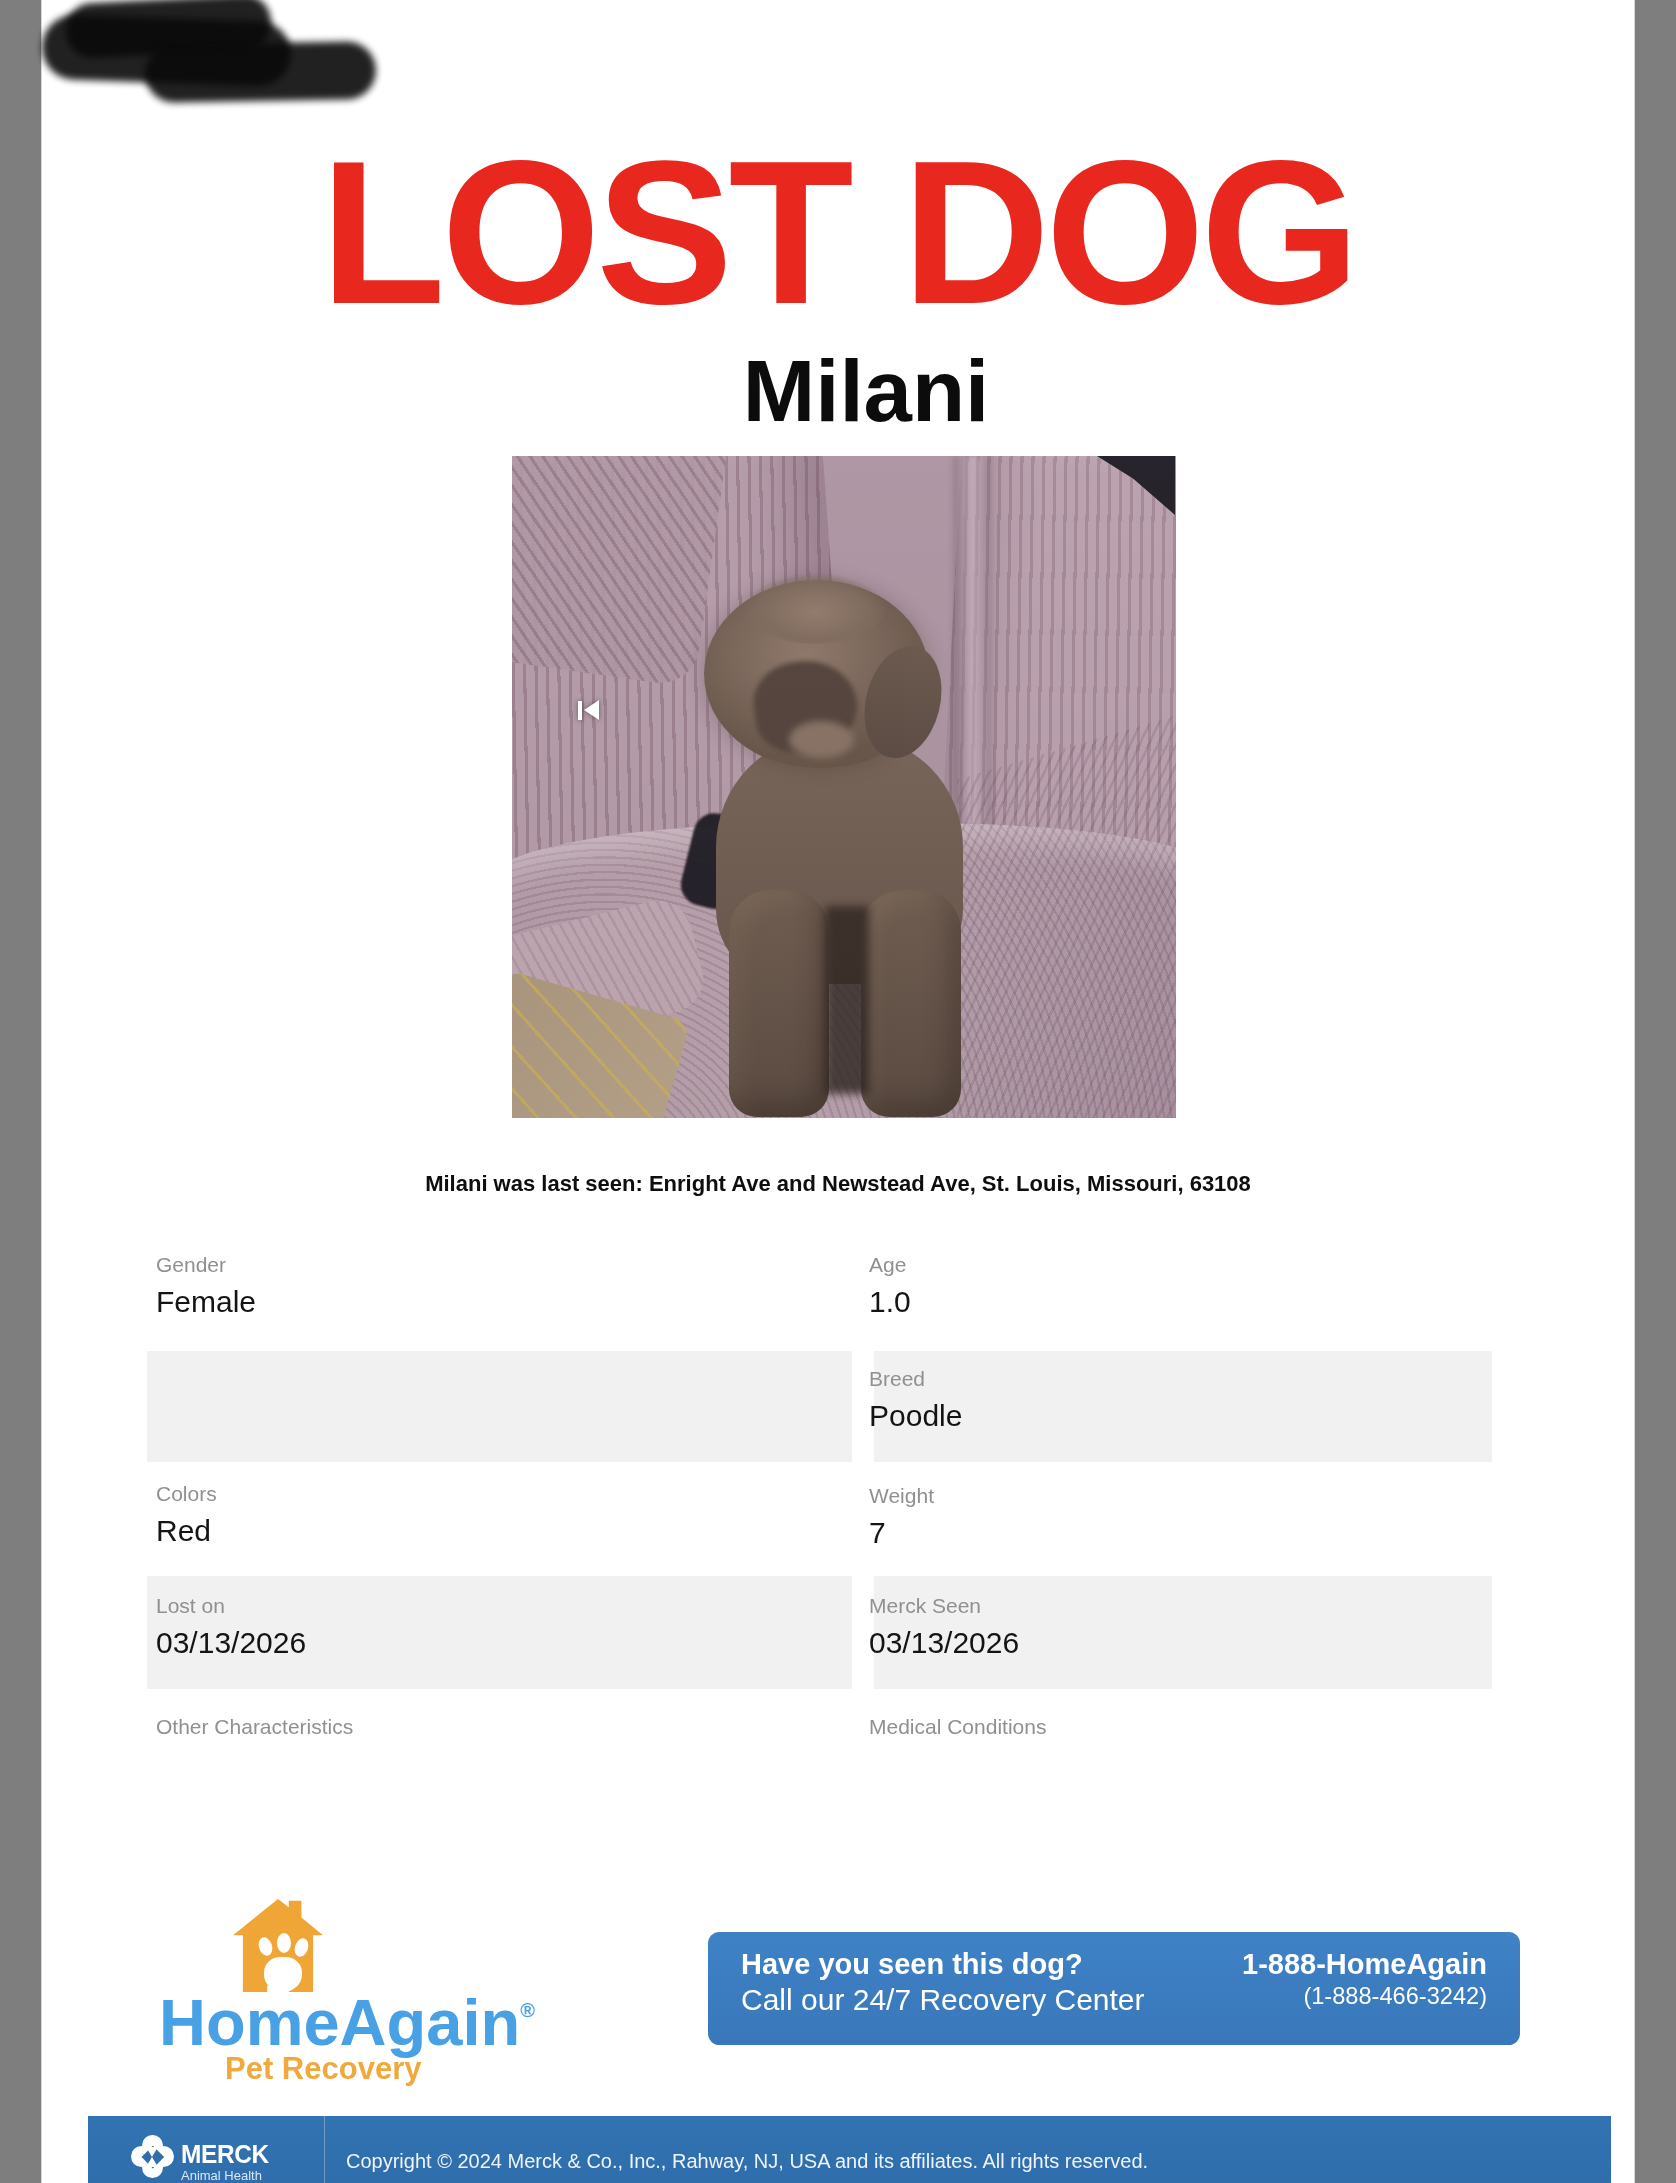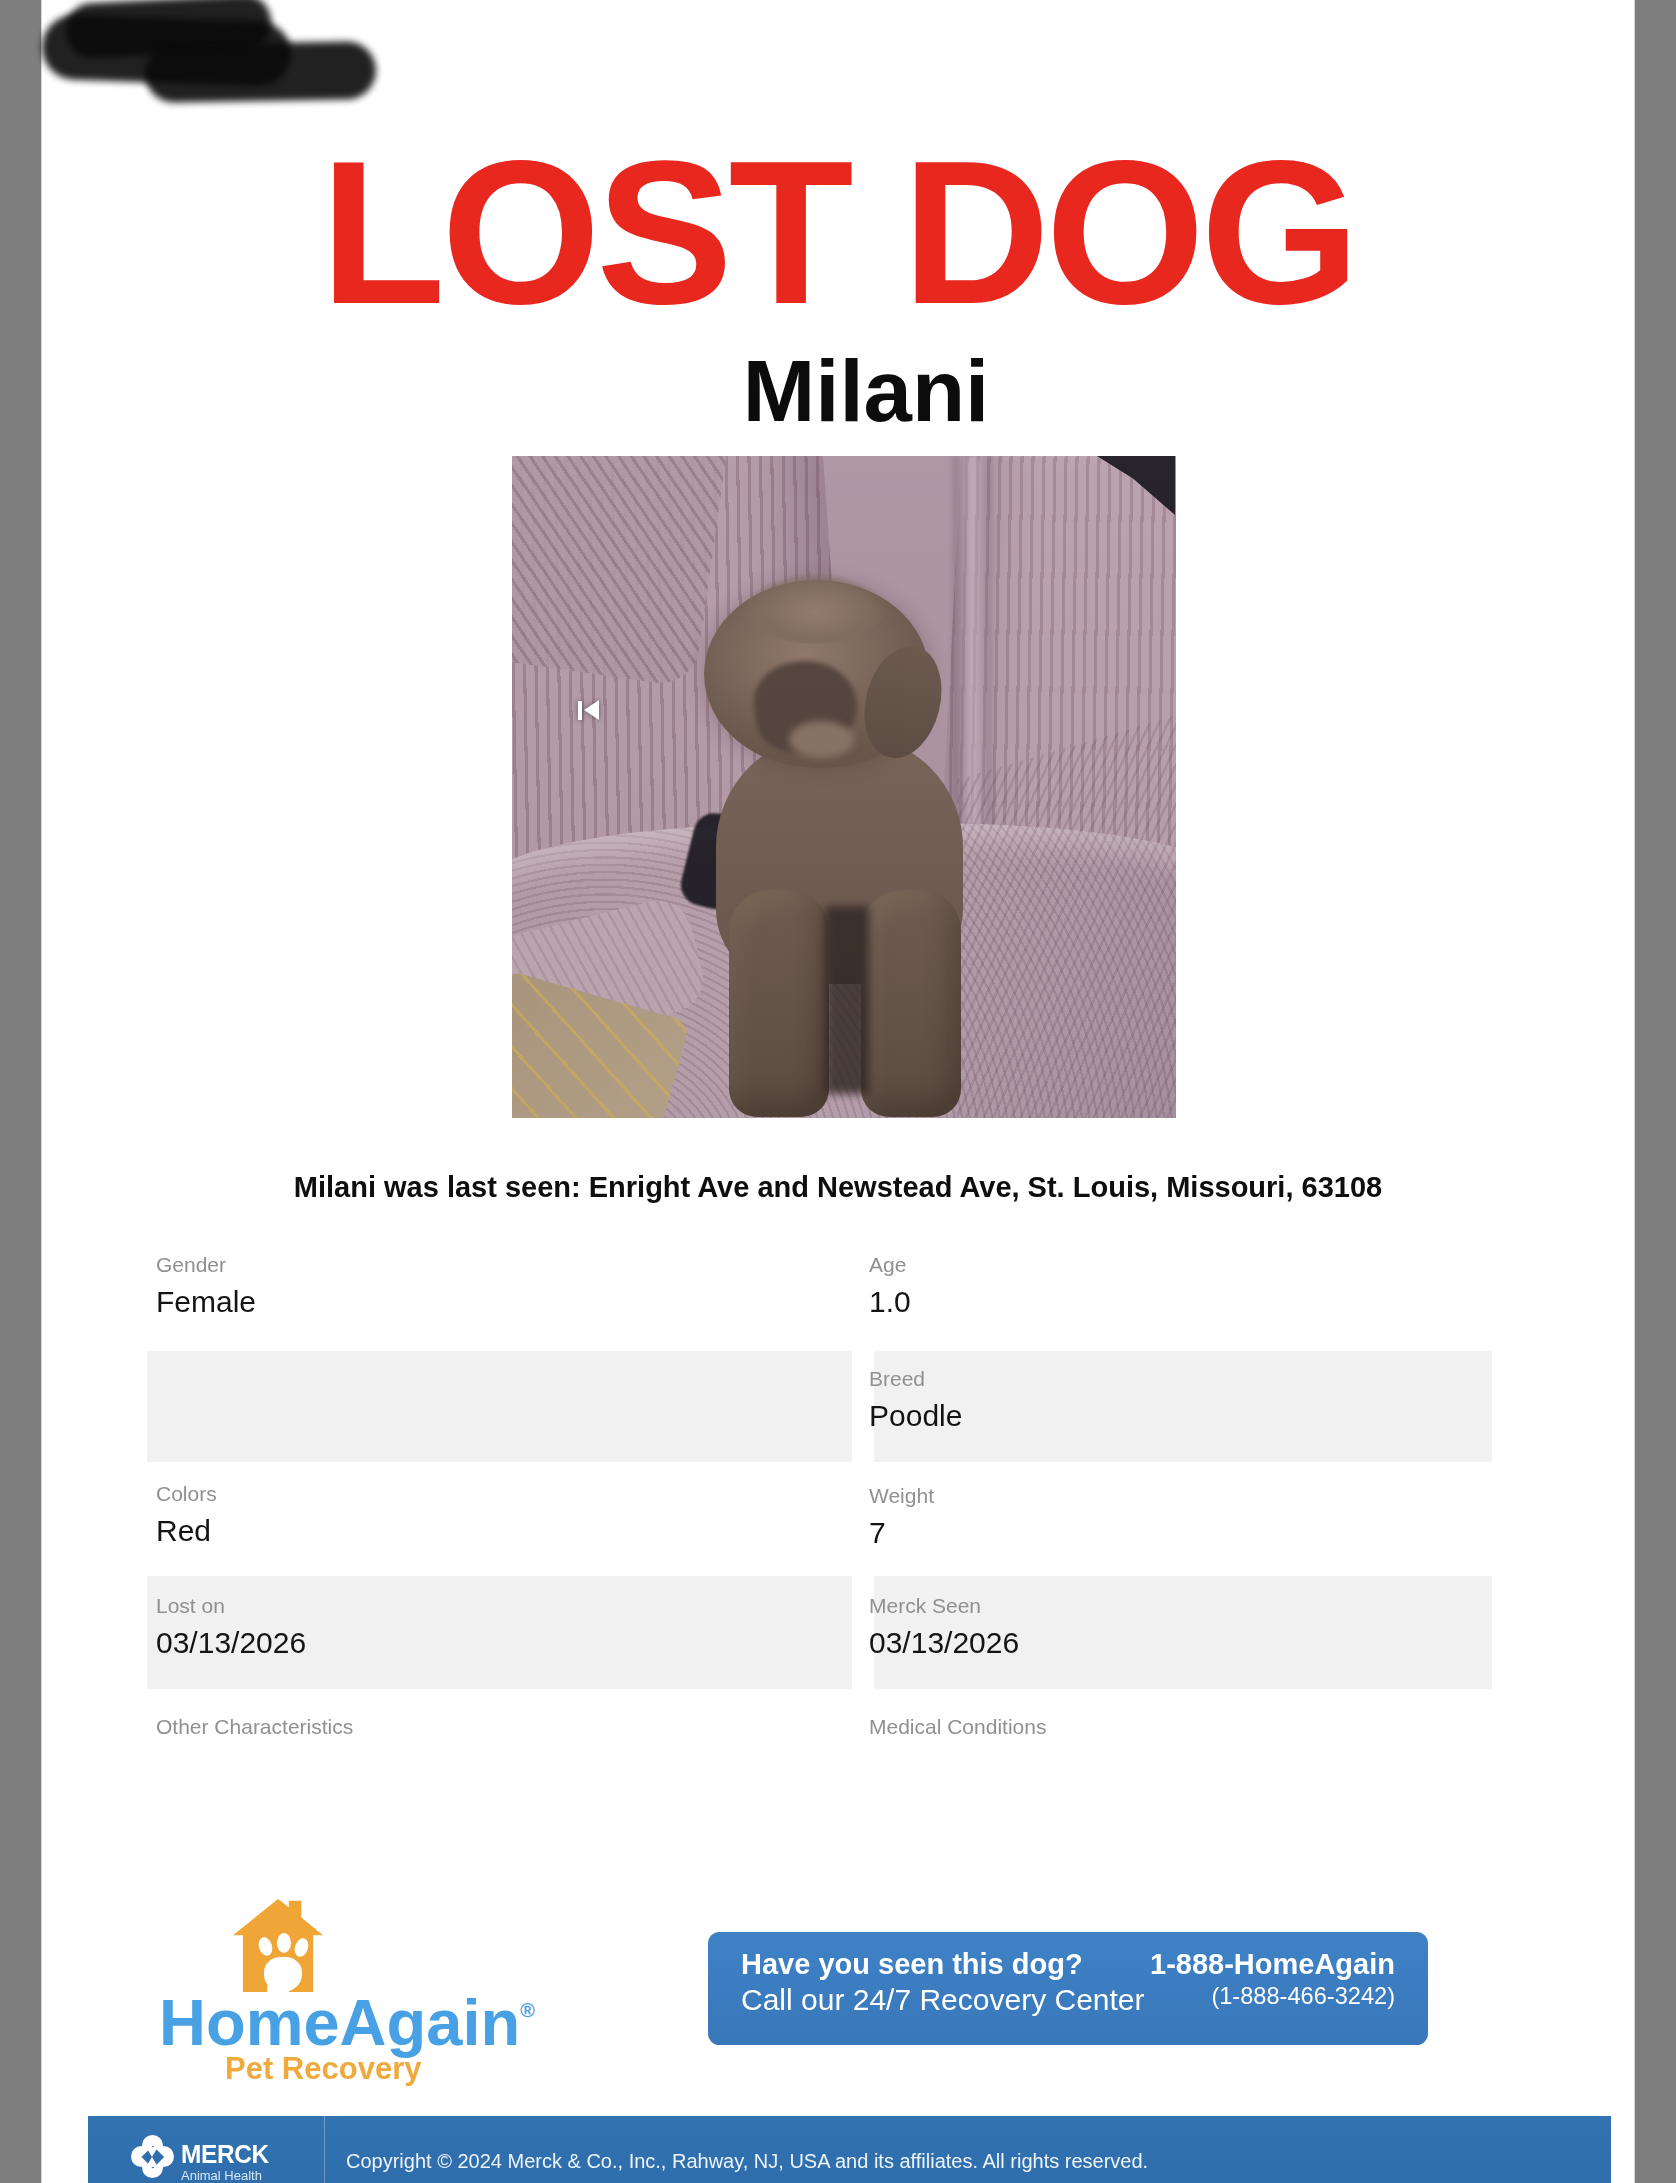--- a/index.html
+++ b/index.html
@@ -120,21 +120,21 @@
   }
   .dog-leg.l{left:217px;}
   .dog-leg.r{left:349px;}
   .dog-gap{left:313px;top:450px;width:44px;height:188px;background:#2c241d;filter:blur(4.4px);opacity:.8;}
   .ph-tone{left:0;top:0;right:0;bottom:0;background:linear-gradient(180deg,rgba(125,95,115,.10),rgba(60,40,55,.12));}
   .ph-skip{left:66px;top:244px;width:26px;height:21px;filter:drop-shadow(0 0 2.6px rgba(0,0,0,.45));}
   .ph-skip .bar{position:absolute;left:0;top:0.9px;width:3.9px;height:19px;background:#ffffff;}
   .ph-skip .tri{position:absolute;left:5.7px;top:0;width:0;height:0;
     border-top:10.5px solid transparent;border-bottom:10.5px solid transparent;border-right:15px solid #ffffff;}
   
-  .last-seen{top:1171px;font-size:29px;font-weight:700;color:#0e0e0e;}
+  .last-seen{top:1171px;font-size:22px;font-weight:700;color:#0e0e0e;}
   .gray-row{background:#f1f1f2;}
   .flabel{font-size:21px;color:#909090;line-height:1;white-space:nowrap;}
   .fvalue{font-size:30px;color:#141414;line-height:1;margin-top:12.2px;white-space:nowrap;min-height:30px;}
   .field{position:absolute;}
   .redact{left:98px;top:1344px;width:345px;height:105px;pointer-events:none;}
   .redact div{position:absolute;background:#0a0a0a;filter:blur(3.9px);opacity:.90;}
   .redact .b1{left:24px;top:-0.9px;width:205px;height:55px;border-radius:26px;transform:rotate(-3deg);}
   .redact .b2{left:0px;top:18.3px;width:249px;height:65px;border-radius:33px;transform:rotate(2deg);}
   .redact .b3{left:103px;top:43px;width:231px;height:58px;border-radius:29px;transform:rotate(-1deg);}
   
@@ -144,21 +144,21 @@
   .paw{position:absolute;background:#ffffff;border-radius:50%;}
   .paw.t1{left:26px;top:38px;width:13px;height:19px;transform:rotate(-18deg);}
   .paw.t2{left:44px;top:34px;width:14px;height:20px;}
   .paw.t3{left:62px;top:39px;width:13px;height:19px;transform:rotate(18deg);}
   .paw.pad{left:31px;top:58px;width:38px;height:35px;border-radius:48% 48% 55% 55%;}
   .ha-brand{left:117px;top:1990px;font-size:65px;font-weight:700;color:#47a1e4;line-height:1;white-space:nowrap;}
   .ha-reg{font-size:20px;vertical-align:28px;font-weight:700;}
   .ha-tagline{left:183px;top:2053px;font-size:31px;font-weight:700;color:#efa93c;line-height:1;}
   
   .contact{
-    left:666px;top:1932px;width:720px;height:113px;border-radius:11.4px;
+    left:666px;top:1932px;width:812px;height:113px;border-radius:11.4px;
     background:linear-gradient(180deg,#3f82c6,#3877ba);
     color:#ffffff;
   }
   .cb-q{position:absolute;left:33px;top:17.5px;font-size:29px;font-weight:700;line-height:1;}
   .cb-sub{position:absolute;left:33px;top:53px;font-size:30px;line-height:1;}
   .cb-phone{position:absolute;right:33px;top:17.5px;font-size:29px;font-weight:700;line-height:1;text-align:left;}
   .cb-num{position:absolute;right:33px;top:53px;font-size:23.6px;line-height:1;text-align:left;}
   
   .footer{
     left:46px;top:2116px;width:1523px;height:91px;

